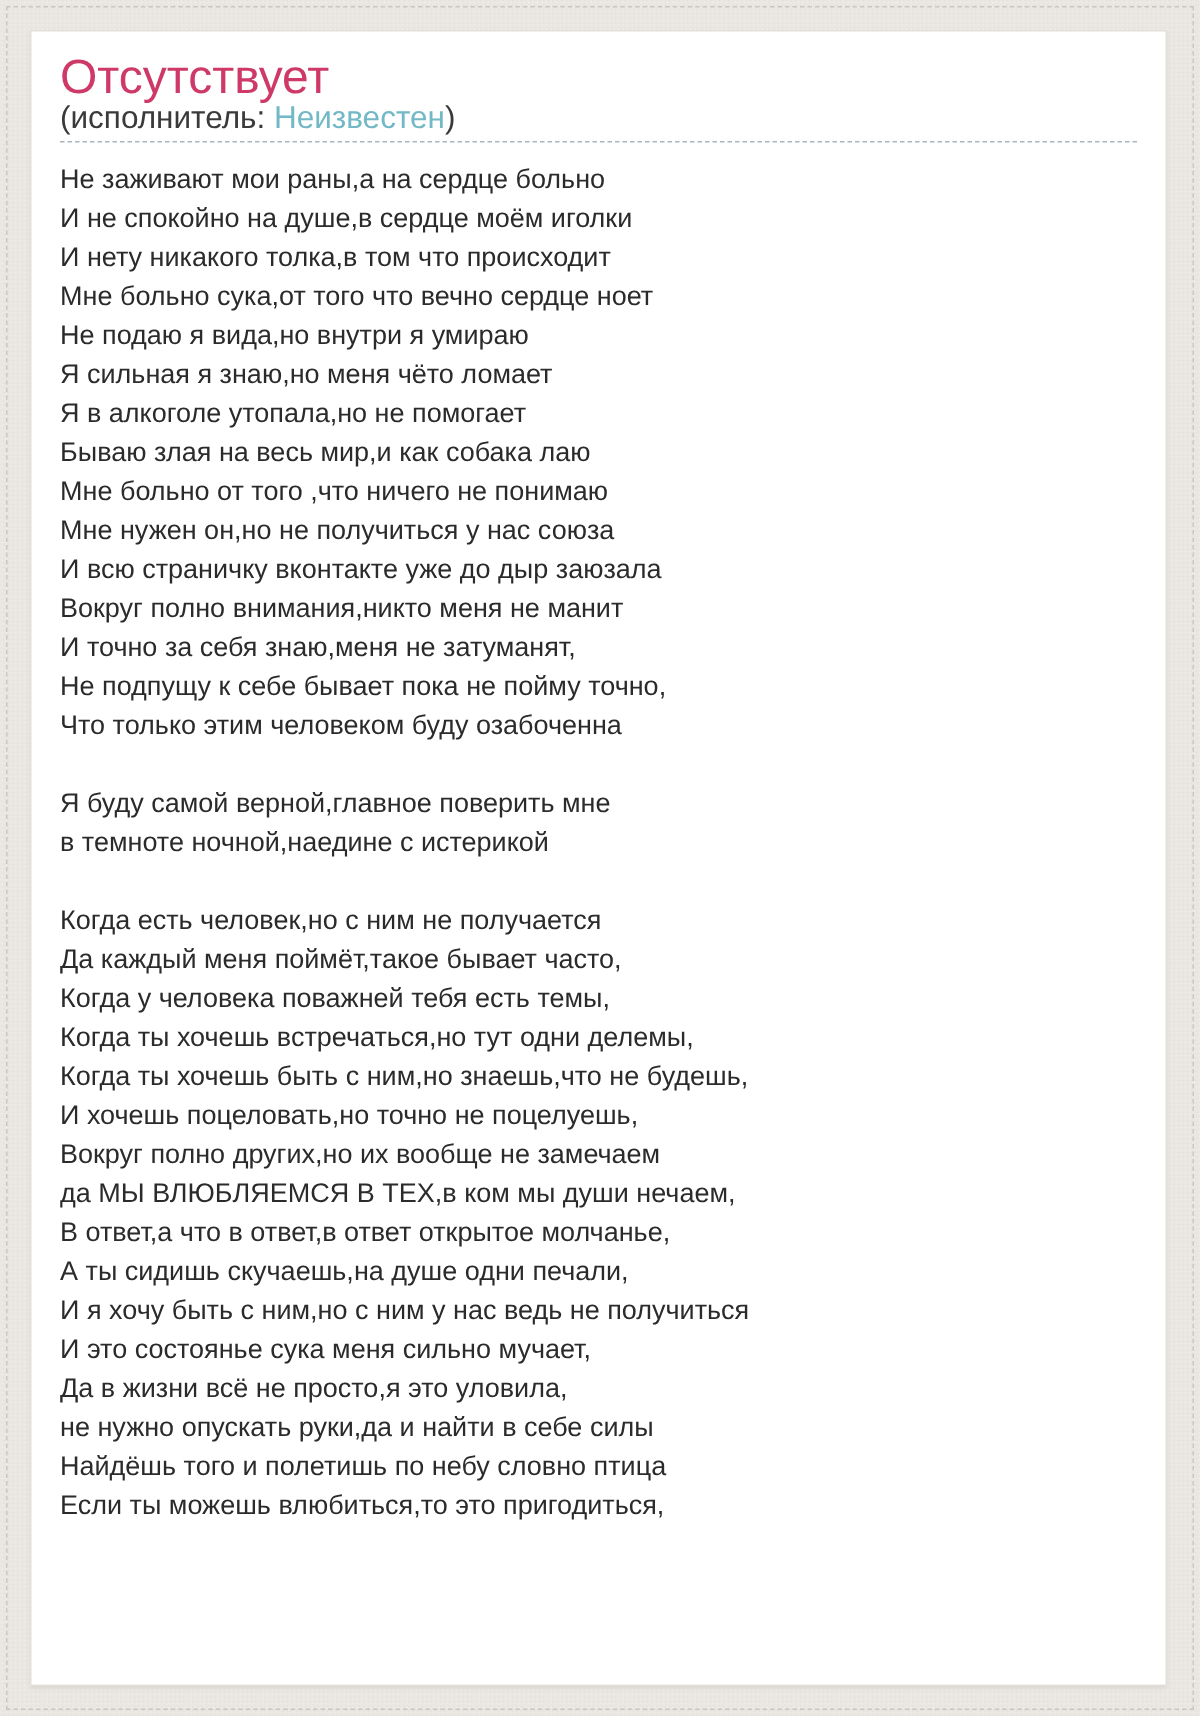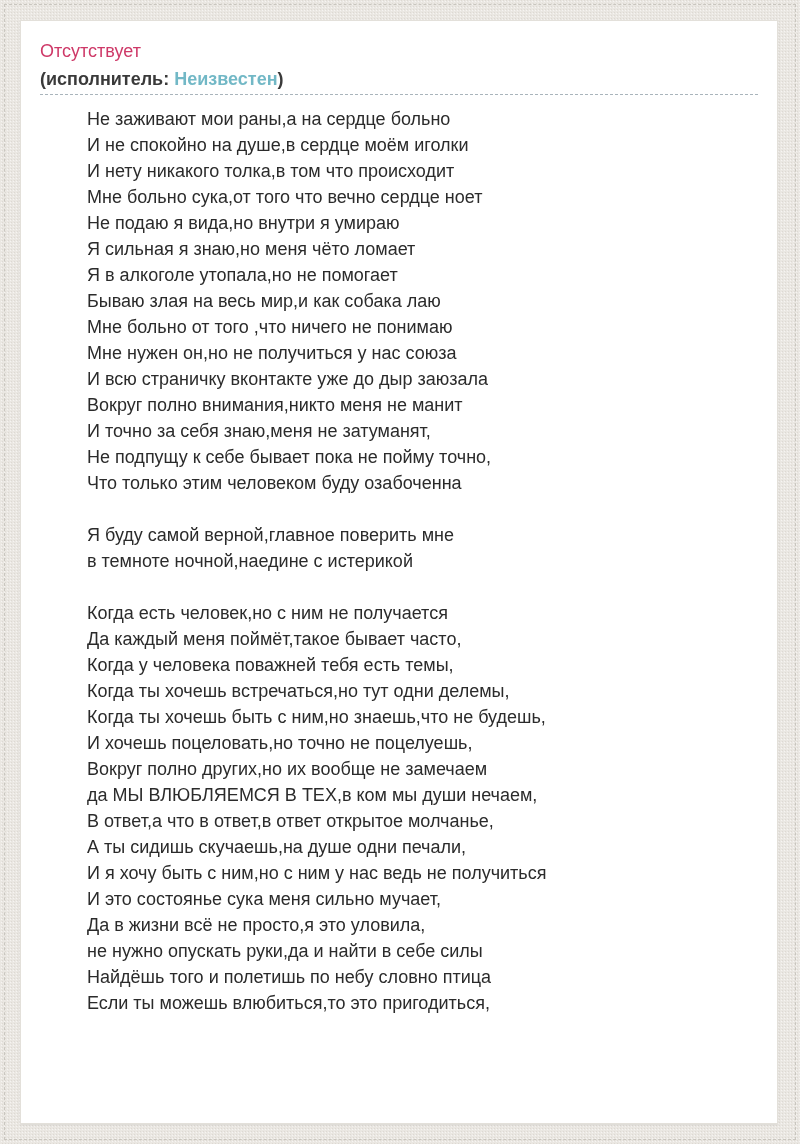--- a/index.html
+++ b/index.html
@@ -36,50 +36,48 @@
     width: 758px;
     height: 1104px;
     box-sizing: border-box;
     background: #ffffff;
     border: 1px solid #e3e0da;
     box-shadow: 0 1px 3px rgba(0,0,0,0.07);
     padding: 10px 19px 0 19px;
   }
   .song-title {
     margin: 4px 0 0 0;
-    font-size: 18px;
+    font-size: 32px;
     line-height: 32px;
     font-weight: 400;
     color: var(--title-color, #ce3968);
   }
   .artist-line {
-    font-size: 18px;
+    font-size: 21px;
     line-height: 24px;
     color: #3a3a3a;
     padding-bottom: 3px;
     border-bottom: 1px dashed #a9b4bb;
-    font-weight: bold;
   }
   .artist-line a {
     color: var(--link-color, #72b8c6);
     text-decoration: none;
     cursor: pointer;
   }
   .lyrics {
     padding-top: 11px;
     font-size: 18px;
     line-height: 26px;
     color: #2b2b2b;
   }
   .stanza + .stanza {
     margin-top: 26px;
   }
   .line {
     white-space: nowrap;
-    margin-left: 47px;
   }
 </style>
 </head>
 <body>
 
 <div class="page">
   <div class="frame"></div>
   <div class="card">
     <h1 class="song-title">Отсутствует</h1>
     <div class="artist-line"><span>(исполнитель: </span><a href="#">Неизвестен</a><span>)</span></div>

